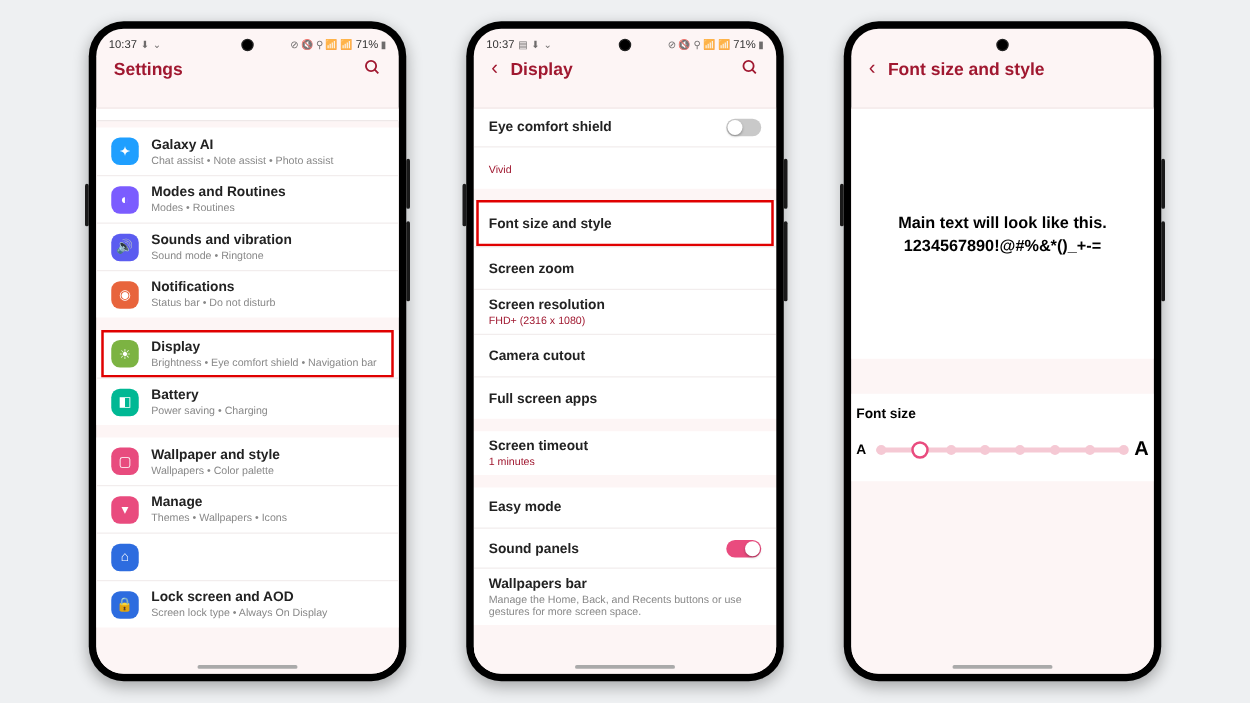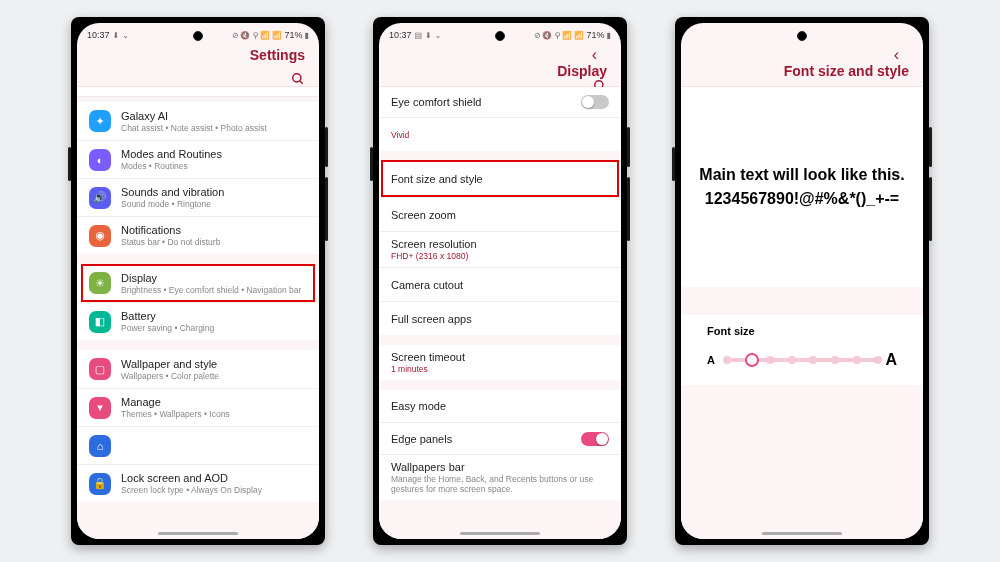--- a/index.html
+++ b/index.html
@@ -10,21 +10,21 @@
     height: 562px;
     display: flex;
     justify-content: center;
     align-items: center;
     gap: 48px;
   }
   .phone {
     width: 254px;
     height: 528px;
     background: #000;
-    border-radius: 8px;
+    border-radius: 28px;
     padding: 6px;
     position: relative;
     box-shadow: 0 4px 12px rgba(0,0,0,.3);
   }
   .side-btn { position: absolute; background: #1a1a1a; border-radius: 2px; }
   .side-r1 { right: -3px; top: 110px; width: 3px; height: 40px; }
   .side-r2 { right: -3px; top: 160px; width: 3px; height: 64px; }
   .side-l1 { left: -3px; top: 130px; width: 3px; height: 34px; }
   .screen {
     width: 100%;
@@ -56,24 +56,23 @@
     font-weight: 500;
     color: #333;
   }
   .statusbar .left { display: flex; align-items: center; gap: 3px; flex: 1; }
   .statusbar .right { display: flex; align-items: center; gap: 2px; }
   .status-icon { font-size: 8px; opacity: .7; }
   .green-dot { width: 8px; height: 8px; background: #4caf50; border-radius: 0 0 0 8px; position:absolute; top:0; right:0; }
   .header {
     height: 40px;
     display: flex;
-    align-items: flex-end;
+    align-items: flex-start;
     padding: 0 14px;
     border-bottom: 1px solid #f0e5e5;
-    flex-direction: column;
   }
   .header-title {
     color: #a01830;
     font-weight: 700;
     font-size: 14px;
     flex: 1;
   }
   .back-btn {
     color: #a01830;
     font-size: 16px;
@@ -101,21 +100,21 @@
   .ico {
     width: 22px; height: 22px;
     border-radius: 7px;
     display: flex; align-items: center; justify-content: center;
     margin-right: 10px;
     flex-shrink: 0;
     font-size: 11px;
     color: #fff;
   }
   .item-text { flex: 1; min-width: 0; }
-  .item-title { font-size: 11px; font-weight: 400; color: #222; }
+  .item-title { font-size: 11px; font-weight: 700; color: #222; }
   .item-sub { font-size: 8.5px; color: #888; margin-top: 1px; }
   .item-sub.red { color: #a01830; }
   .toggle {
     width: 28px; height: 14px; border-radius: 7px;
     background: #c9c9c9; position: relative; flex-shrink: 0;
   }
   .toggle::after {
     content: ''; position: absolute; width: 12px; height: 12px;
     border-radius: 50%; background: #fff; top: 1px; left: 1px;
     box-shadow: 0 1px 2px rgba(0,0,0,.3);
@@ -130,24 +129,24 @@
   .preview-area {
     height: 200px;
     display: flex;
     flex-direction: column;
     justify-content: center;
     align-items: center;
     text-align: center;
     padding: 0 18px;
     background: #fff;
   }
-  .preview-area p { font-size: 16px; font-weight: 600; line-height: 1.5; }
+  .preview-area p { font-size: 13px; font-weight: 600; line-height: 1.5; }
   .slider-area {
     background: #fff;
-    padding: 10px 26px 16px;
+    padding: 10px 4px 16px;
     margin-top: 28px;
   }
   .slider-title { font-size: 11px; font-weight: 700; margin-bottom: 14px; }
   .slider-row { display: flex; align-items: center; gap: 8px; }
   .slider-a-small { font-size: 11px; font-weight: 700; }
   .slider-a-big { font-size: 16px; font-weight: 700; }
   .slider-track {
     flex: 1; height: 4px; background: #f5c9d4;
     border-radius: 2px; position: relative;
   }
@@ -367,21 +366,21 @@
       </div>
       <div class="group-gap"></div>
       <div class="group">
         <div class="item" style="min-height:32px">
           <div class="item-text">
               <div class="item-title">Easy mode</div>
             </div>
         </div>
         <div class="item" style="min-height:32px">
           <div class="item-text">
-              <div class="item-title">Edge panels</div>
+              <div class="item-title">Sound panels</div>
             </div>
           <div class="toggle on"></div>
         </div>
         <div class="item" style="min-height:42px">
           <div class="item-text">
               <div class="item-title">Wallpapers bar</div>
               <div class="item-sub" style="line-height:1.2">Manage the Home, Back, and Recents buttons or use gestures for more screen space.</div>
             </div>
         </div>
       </div>

